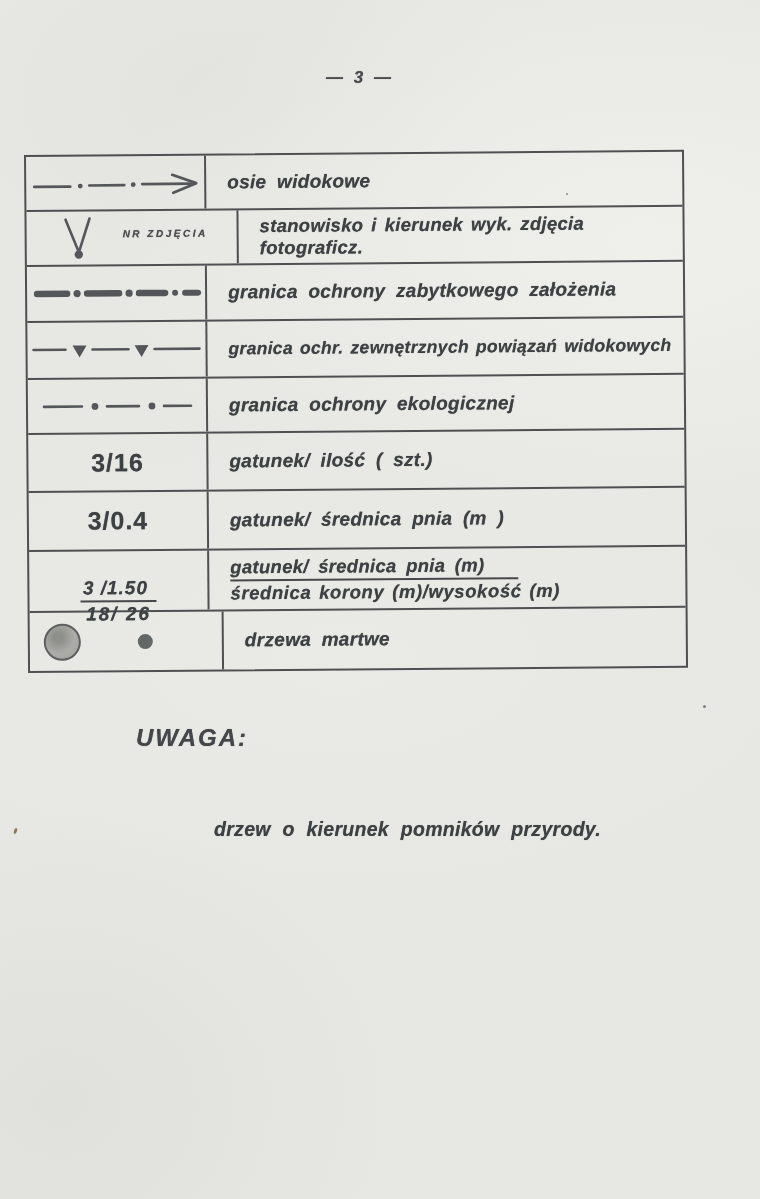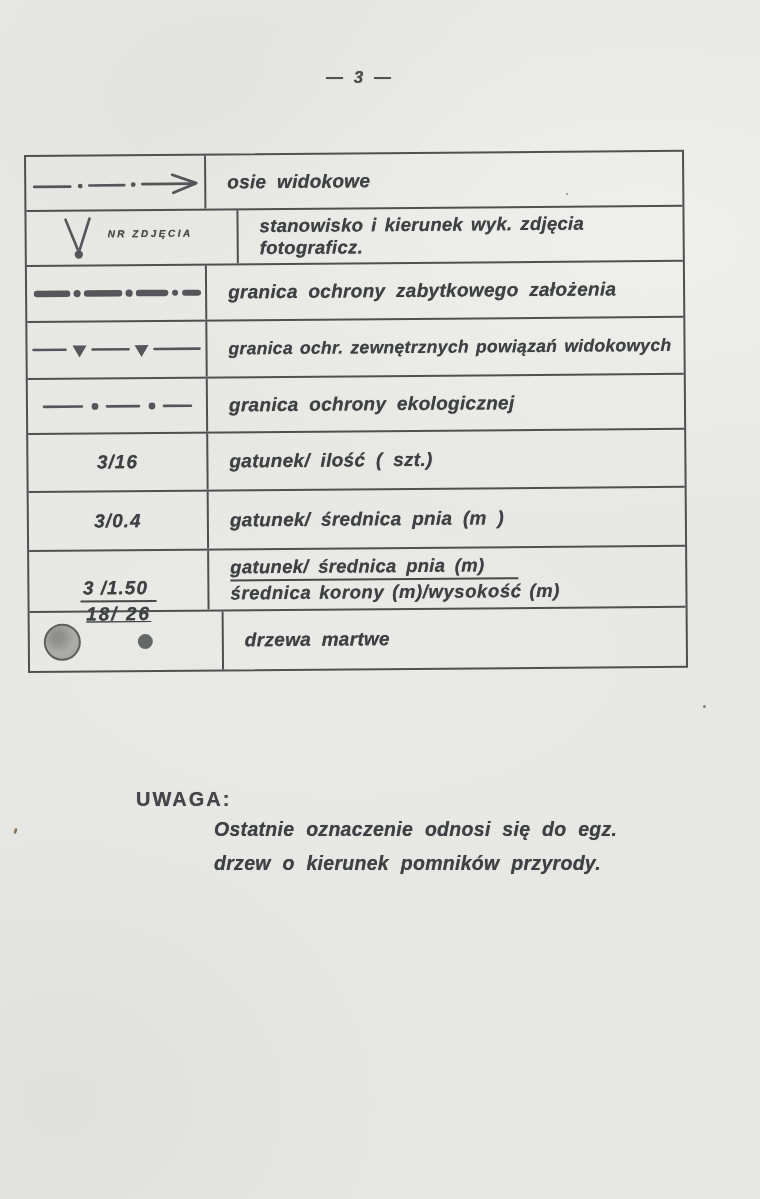--- a/index.html
+++ b/index.html
@@ -57,32 +57,32 @@
     letter-spacing:0.3px; word-spacing:5px; color:#3e4143;
   }
   .label.small{ font-size:17.5px; word-spacing:2px; }
   .label.mid{ font-size:18.5px; word-spacing:2.5px; }
   svg.symline{ display:block; }
   .sym-stroke{ stroke:#54565a; fill:none; }
   .sym-fill{ fill:#54565a; stroke:none; }
 
   .photo-sym{ justify-content:flex-start; padding-left:32px; }
   .photo-caption{
-    margin-left:11px; margin-top:-8px;
+    margin-left:26px; margin-top:-8px;
     font-style:italic; font-weight:700; font-size:10px;
     letter-spacing:2.5px; color:#4c4e50;
   }
 
   .code{
-    font-style:italic; font-weight:700; font-size:19px;
+    font-weight:700; font-size:25px;
     letter-spacing:1px; color:#3e4143;
   }
   .frac{ text-align:center; font-style:italic; font-weight:700; font-size:19px; line-height:23px; }
   .frac-top{ display:inline-block; border-bottom:2.5px solid #46484a; padding:0 8px 1px 2px; letter-spacing:1px;margin-top:40px;}
-  .frac-bottom{ display:block; letter-spacing:2px;text-decoration:underline; }
+  .frac-bottom{ display:block; letter-spacing:2px; }
 
   .stack-top{
     display:inline-block; align-self:flex-start;
     border-bottom:2.5px solid #46484a;
     padding-right:34px; padding-bottom:1px;
     font-size:18.5px; word-spacing:4px;
   }
   .stack-bottom{ font-size:18.5px; word-spacing:2px; letter-spacing:0.6px; margin-top:1px; }
 
   .trees-sym{ justify-content:flex-start; padding-left:14px; }
@@ -92,22 +92,22 @@
     background:radial-gradient(circle at 38% 35%, #8e908c 15%, #acaca8 55%, #97999522 90%), #a3a3a0;
   }
   .tree-dead-small{
     width:15px; height:15px; border-radius:50%;
     background:#62666466; background-color:#636765;
     margin-left:57px;
   }
 
   
   .uwaga{
-    position:absolute; top:788px; left:136px;
-    font-weight:700; font-size:20px;
+    position:absolute; top:724px; left:136px;
+    font-style:italic; font-weight:700; font-size:24px;
     letter-spacing:2px; color:#44464a;
   }
   .note-lines{
     position:absolute; top:813px; left:214px;
     font-style:italic; font-weight:700; font-size:19.5px;
     line-height:33.5px; word-spacing:6px; letter-spacing:0.3px;
     color:#3e4143;
   }
 
   .speck{ position:absolute; border-radius:50%; }
@@ -240,21 +240,20 @@
       <div class="label-cell">
         <span class="label ink">drzewa martwe</span>
       </div>
     </div>
 
   </div>
 
   <div class="uwaga ink">UWAGA:</div>
 
   <div class="note-lines">
-    <div class="ink">Ostatnie oznaczenie odnosi się do egz.</div>
     <div class="ink">drzew o kierunek pomników przyrody.</div>
   </div>
 
   <span class="speck speck-1"></span>
   <span class="speck speck-2"></span>
   <span class="speck speck-3"></span>
 
 </div>
 
 </body></html>

